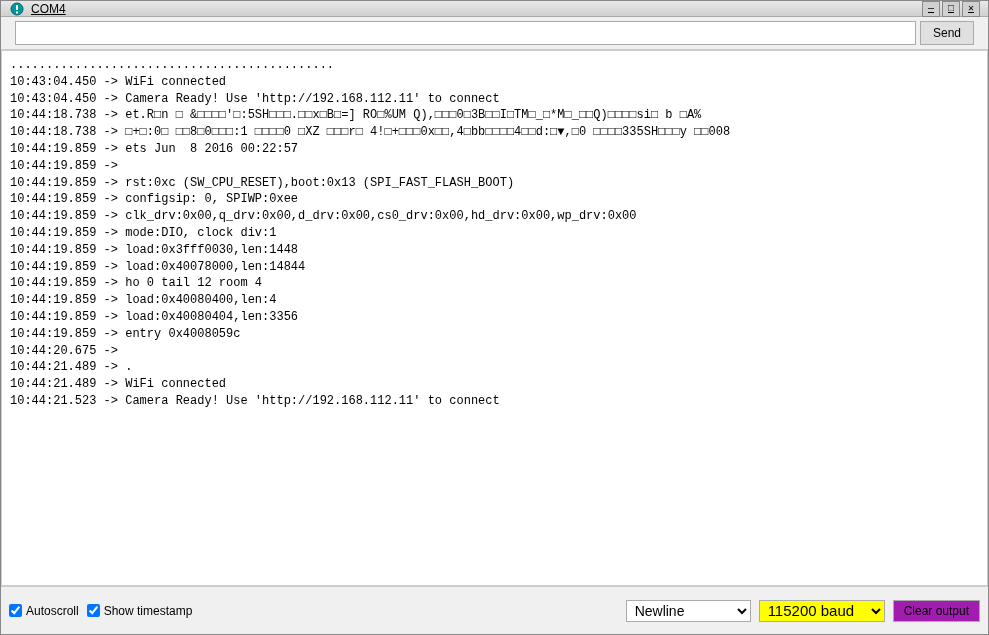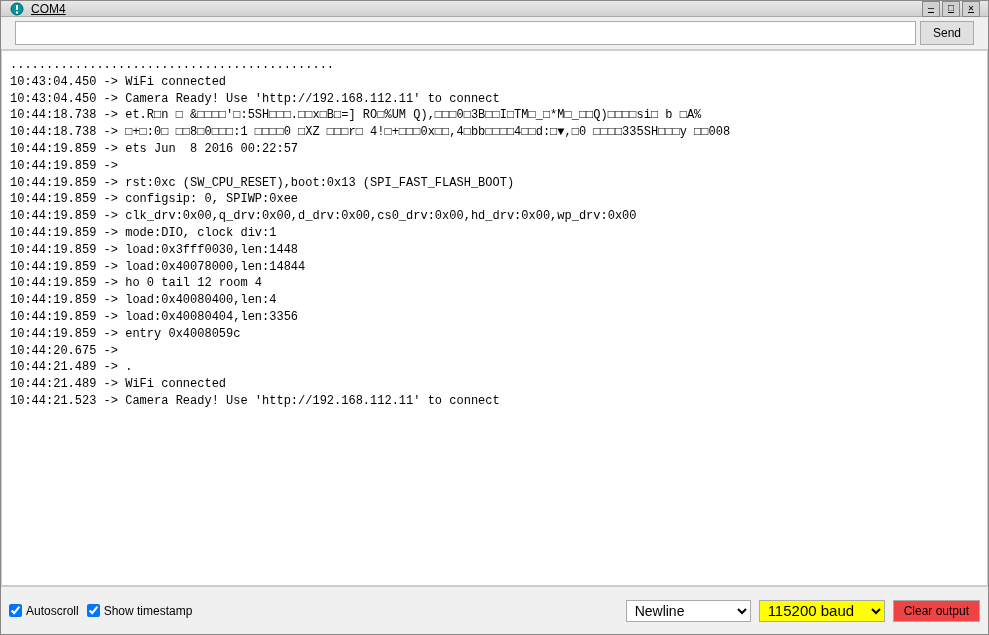--- a/index.html
+++ b/index.html
@@ -183,21 +183,21 @@
       font-family: Arial, sans-serif;
       font-size: 15px;
       padding: 0 4px;
       cursor: pointer;
       min-width: 90px;
     }
 
     .clear-button {
       height: 22px;
       padding: 0 10px;
-      background: #ef4444;
+      background: #a21caf;
       border: 1px solid #aaa;
       cursor: pointer;
       font-family: Arial, sans-serif;
       font-size: 12px;
     }
 
     
     .output-content::-webkit-scrollbar {
       height: 12px;
       width: 12px;

